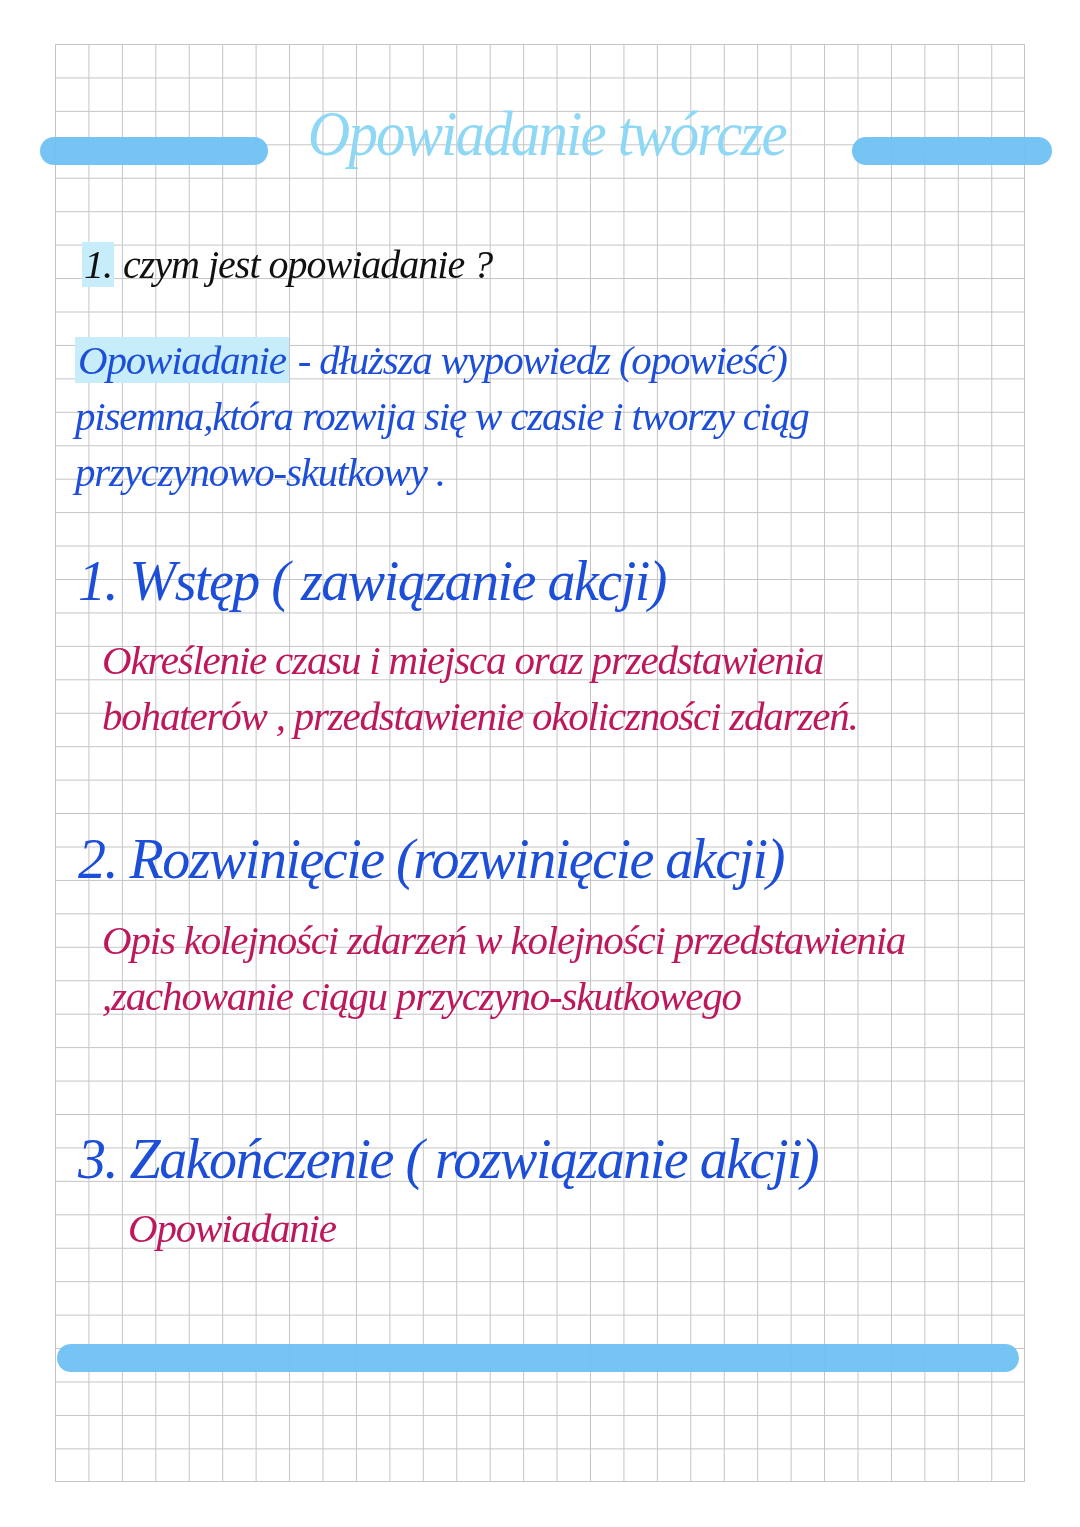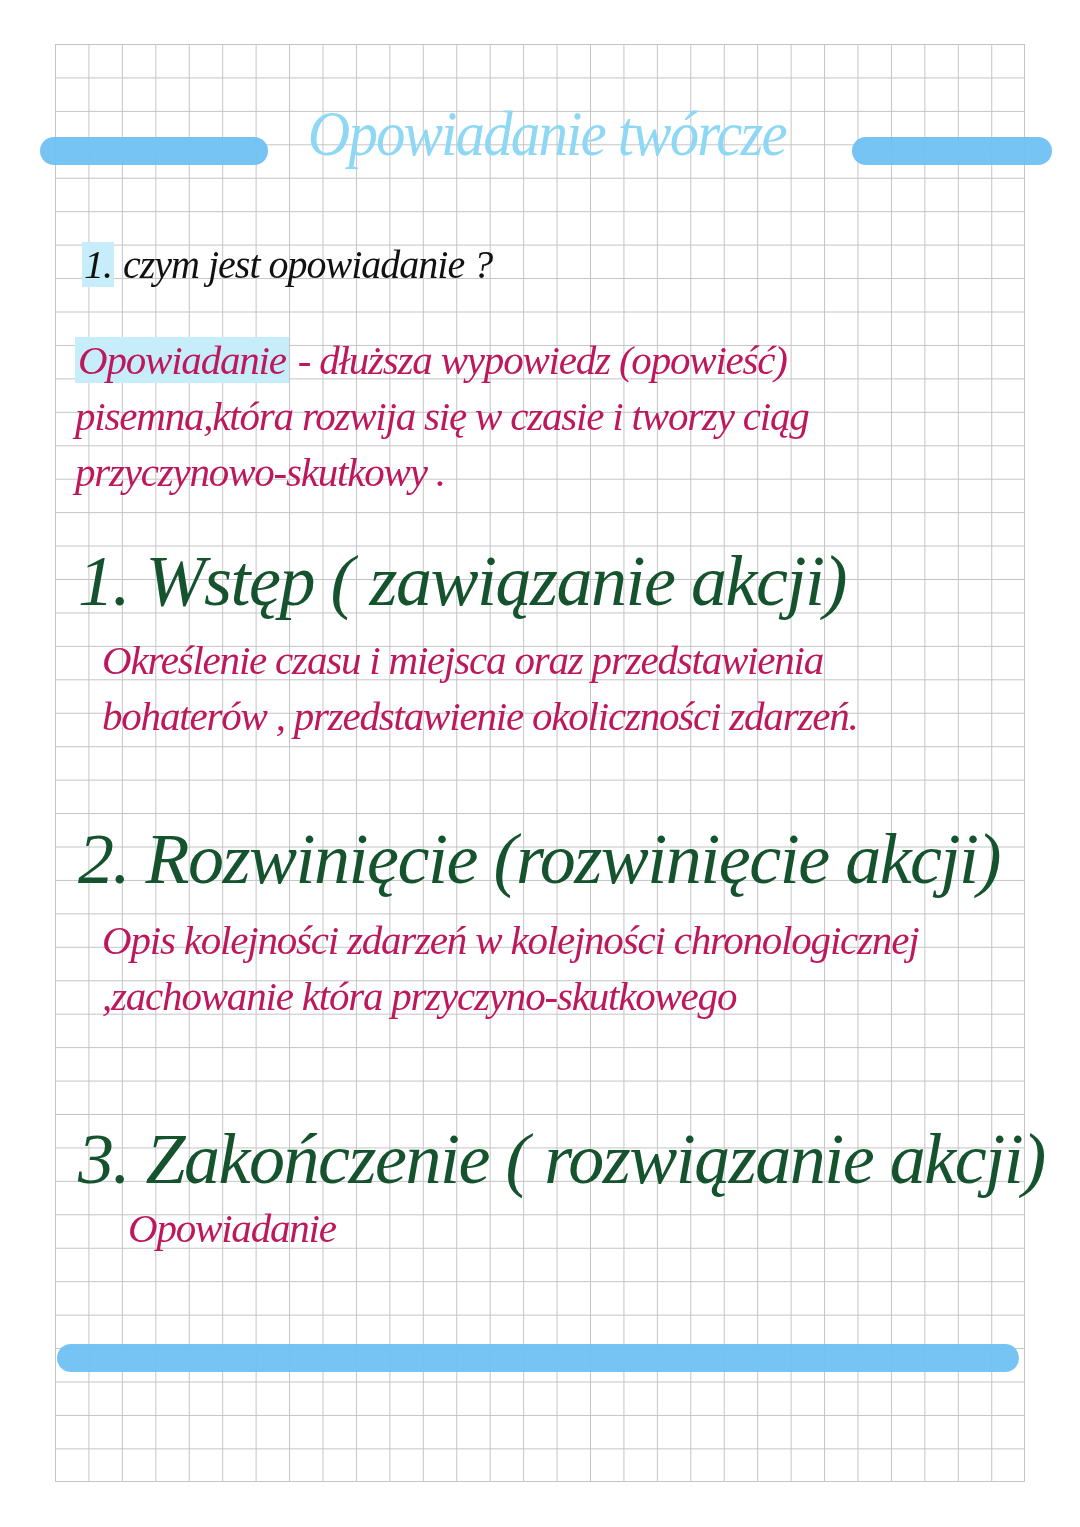--- a/index.html
+++ b/index.html
@@ -28,27 +28,27 @@
       transform: scaleX(0.92); transform-origin: left center; white-space: nowrap;
     }
     .q {
       position: absolute; left: 82px; top: 240px;
       font-family: "Liberation Serif", serif; font-style: italic; font-size: 40px; line-height: 50px; color: #111;
       white-space: nowrap; letter-spacing: -1px;
     }
     .q .num { background: #c7ecfa; padding: 0 2px; }
     .para {
       position: absolute; left: 75px; top: 332px; width: 880px;
-      font-family: "Liberation Serif", serif; font-style: italic; font-size: 41px; line-height: 56px; color: #be185d;
+      font-family: "Liberation Serif", serif; font-style: italic; font-size: 41px; line-height: 56px; color: #1d4ed8;
       letter-spacing: -1.2px;
     }
     .para .hl { background: #c7ecfa; padding: 0 3px; }
     .sec-h {
       position: absolute; left: 78px;
-      font-family: "Liberation Serif", serif; font-style: italic; font-size: 72px; line-height: 66px; color: #14532d;
+      font-family: "Liberation Serif", serif; font-style: italic; font-size: 56px; line-height: 66px; color: #1d4ed8;
       white-space: nowrap; letter-spacing: -1.5px;
     }
     .sec-b {
       position: absolute; left: 102px; width: 860px;
       font-family: "Liberation Serif", serif; font-style: italic; font-size: 41px; line-height: 56px; color: #be185d;
       letter-spacing: -1.2px;
     }
   </style>
 </head>
 <body>
@@ -60,18 +60,18 @@
 <div class="title">Opowiadanie twórcze</div>
 
 <div class="q"><span class="num">1.</span><span> czym jest opowiadanie ?</span></div>
 
 <div class="para"><span class="hl">Opowiadanie</span><span> - dłuższa wypowiedz (opowieść) pisemna,która rozwija się w czasie i tworzy ciąg przyczynowo-skutkowy .</span></div>
 
 <div class="sec-h" style="top:548px;">1. Wstęp ( zawiązanie akcji)</div>
 <div class="sec-b" style="top:632px;">Określenie czasu i miejsca oraz przedstawienia bohaterów , przedstawienie okoliczności zdarzeń.</div>
 
 <div class="sec-h" style="top:826px;">2. Rozwinięcie (rozwinięcie akcji)</div>
-<div class="sec-b" style="top:912px;">Opis kolejności zdarzeń w kolejności chronologicznej ,zachowanie która przyczyno-skutkowego</div>
+<div class="sec-b" style="top:912px;">Opis kolejności zdarzeń w kolejności przedstawienia ,zachowanie ciągu przyczyno-skutkowego</div>
 
 <div class="sec-h" style="top:1126px;">3. Zakończenie ( rozwiązanie akcji)</div>
 <div class="sec-b" style="top:1200px; left:128px;">Opowiadanie</div>
 
 <div class="bar" style="left:57px; top:1344px; width:962px;"></div>
 
 </body></html>

